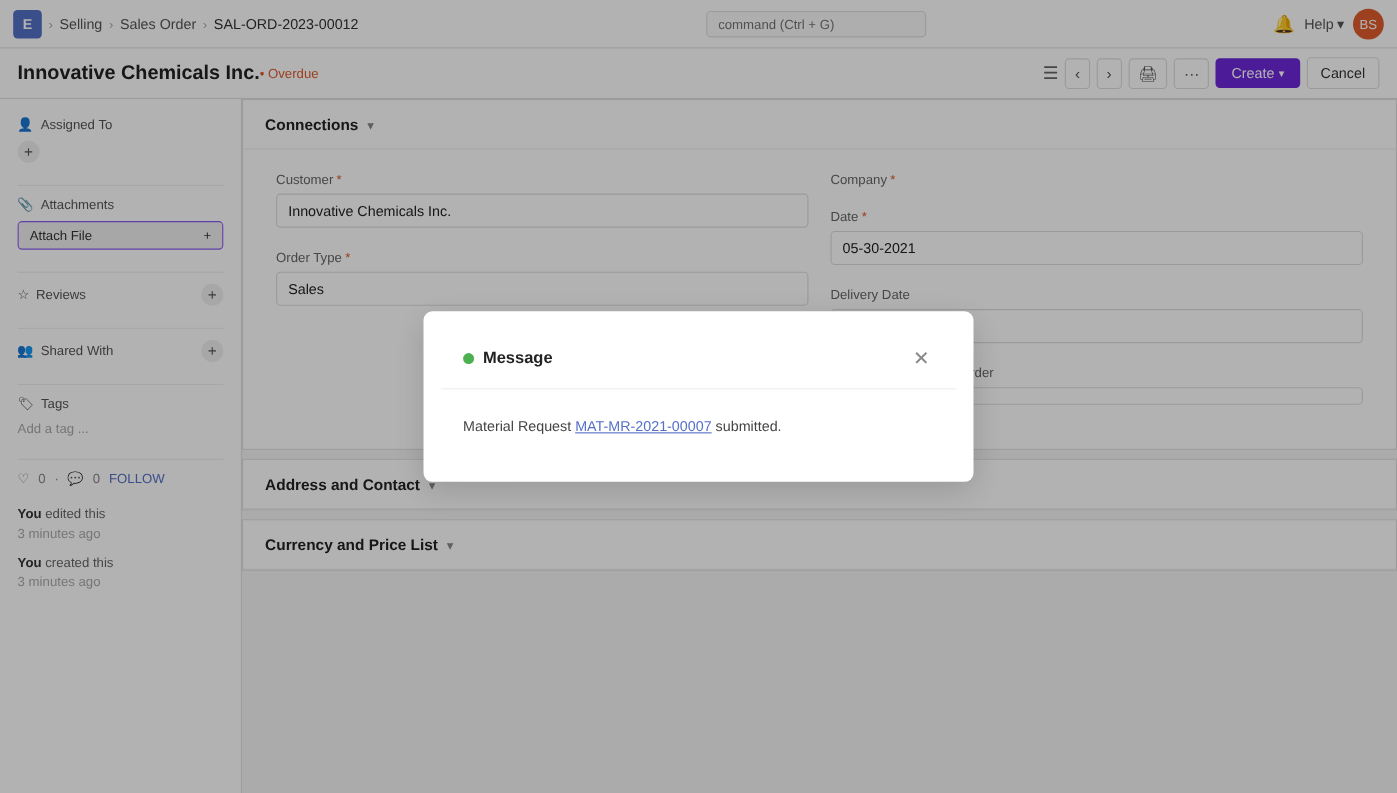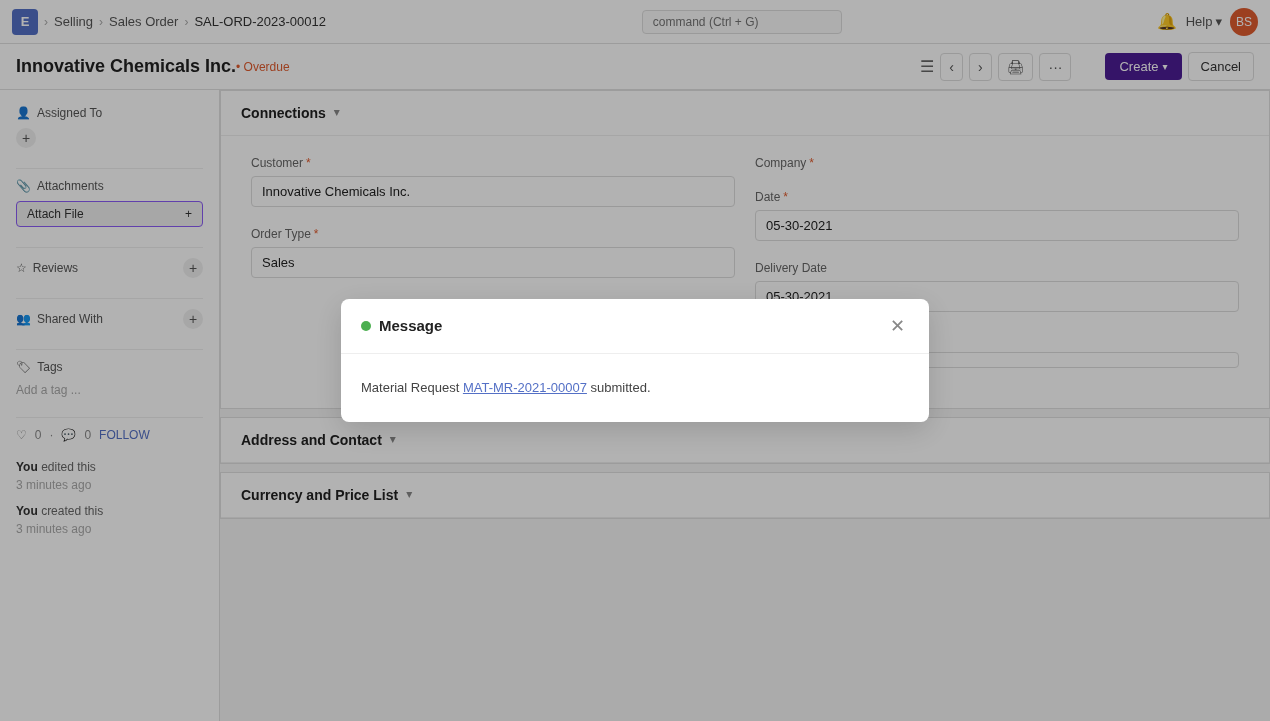--- a/index.html
+++ b/index.html
@@ -32,22 +32,22 @@
 
     
     .page-header {
       background: #fff; border-bottom: 1px solid #e0e0e0;
       padding: 8px 16px; display: flex; align-items: center; justify-content: space-between;
     }
     .page-title { font-size: 18px; font-weight: 700; color: #222; }
     .status-badge { color: #e05c2f; font-size: 12px; }
     .header-actions { display: flex; align-items: center; gap: 6px; }
     .btn-create {
-      background: #4c1d95; color: #fff; border: none; border-radius: 4px;
-      padding: 6px 14px; font-size: 13px; cursor: pointer; display: flex; align-items: center; gap: 4px; margin-left: 28px;
+      background: #6d28d9; color: #fff; border: none; border-radius: 4px;
+      padding: 6px 14px; font-size: 13px; cursor: pointer; display: flex; align-items: center; gap: 4px;
     }
     .btn-create .chevron { font-size: 10px; }
     .btn-icon {
       background: #fff; border: 1px solid #ddd; border-radius: 4px;
       padding: 5px 8px; cursor: pointer; color: #555; font-size: 14px;
     }
     .btn-cancel {
       background: #fff; border: 1px solid #ddd; border-radius: 4px;
       padding: 6px 12px; font-size: 13px; cursor: pointer; color: #333;
     }
@@ -78,21 +78,21 @@
 
     
     .main { flex: 1; overflow-y: auto; background: #f5f5f5; }
     .content-area { padding: 0; }
 
     
     .section-card {
       background: #fff; border: 1px solid #e0e0e0; margin: 0 0 8px 0;
     }
     .section-header {
-      display: flex; align-items: flex-start; gap: 8px;
+      display: flex; align-items: flex-end; gap: 8px;
       padding: 14px 20px; cursor: pointer; border-bottom: 1px solid #eee;
     }
     .section-header-title { font-size: 14px; font-weight: 600; color: #222; }
     .section-chevron { color: #888; font-size: 12px; }
 
     
     .form-grid { display: grid; grid-template-columns: 1fr 1fr; gap: 0; padding: 20px; }
     .form-col { padding: 0 10px; }
     .form-group { margin-bottom: 20px; }
     .form-label { font-size: 12px; color: #666; margin-bottom: 6px; display: flex; align-items: center; gap: 3px; }
@@ -103,21 +103,21 @@
     }
     .form-value.empty { color: #bbb; }
 
     
     .overlay {
       position: fixed; top: 0; left: 0; width: 100%; height: 100%;
       background: rgba(0,0,0,0.3); z-index: 100; display: flex; align-items: center; justify-content: center;
     }
     .modal {
       background: #fff; border-radius: 8px; box-shadow: 0 8px 30px rgba(0,0,0,0.15);
-      width: 588px; padding: 0; overflow: hidden;
+      width: 500px; padding: 16px; overflow: hidden;
     }
     .modal-header {
       display: flex; align-items: center; justify-content: space-between;
       padding: 16px 20px; border-bottom: 1px solid #eee;
     }
     .modal-title-row { display: flex; align-items: center; gap: 8px; }
     .modal-dot { width: 10px; height: 10px; background: #4caf50; border-radius: 50%; }
     .modal-title { font-size: 15px; font-weight: 600; color: #222; }
     .modal-close { background: none; border: none; font-size: 18px; cursor: pointer; color: #888; padding: 0 4px; }
     .modal-body { padding: 24px 20px; font-size: 13px; color: #444; line-height: 1.6; }

